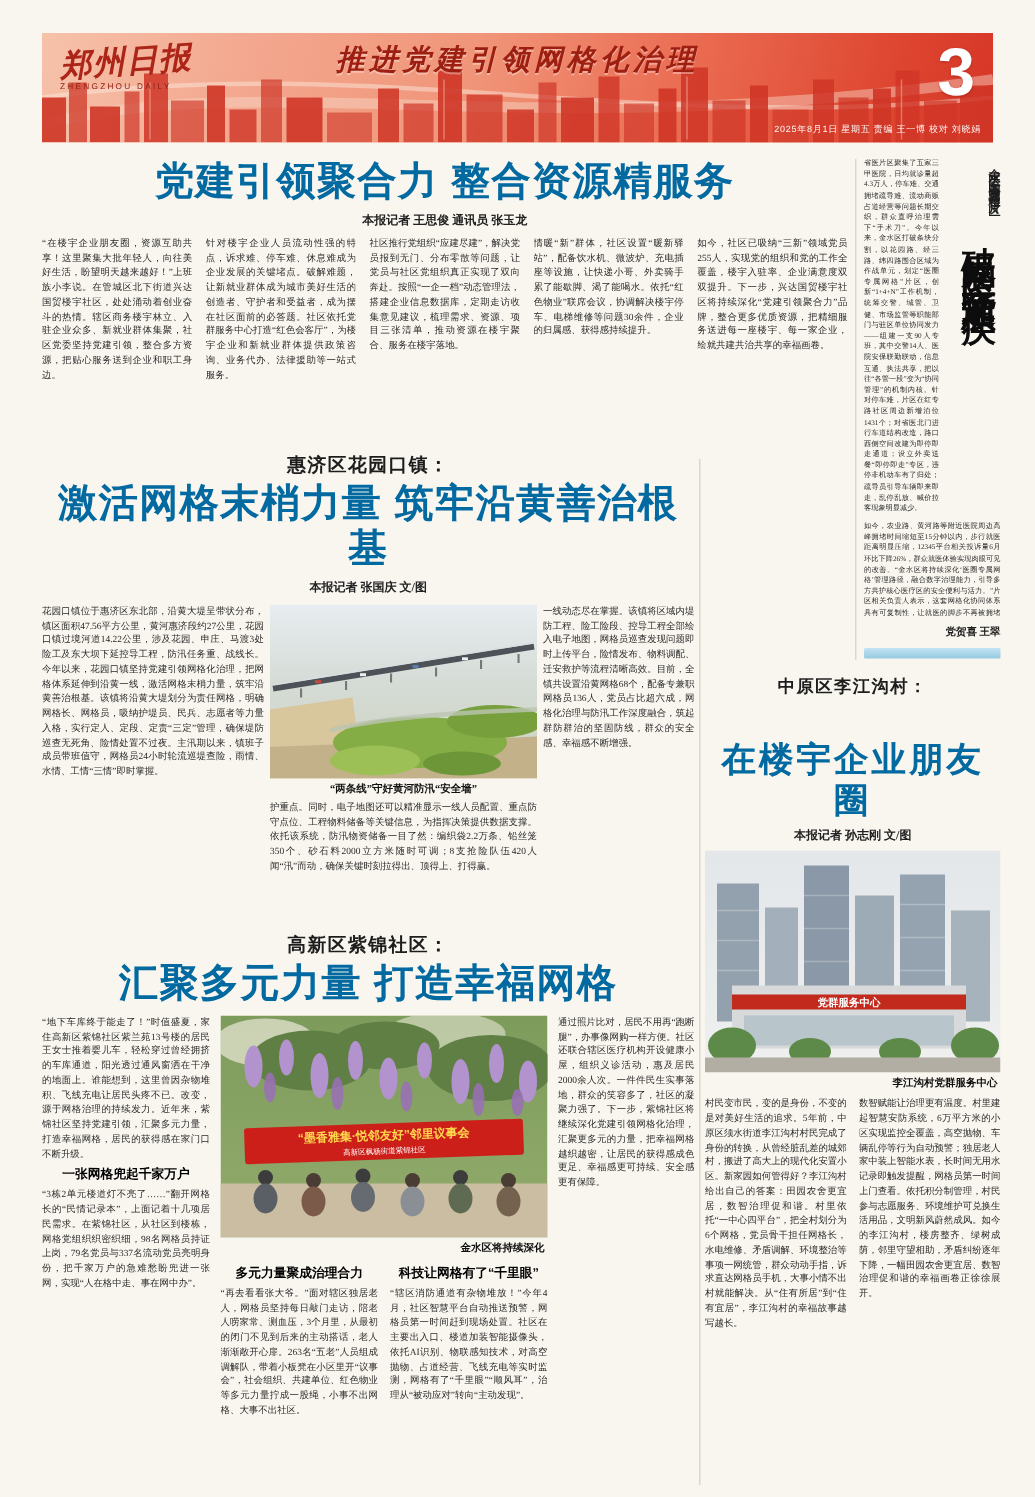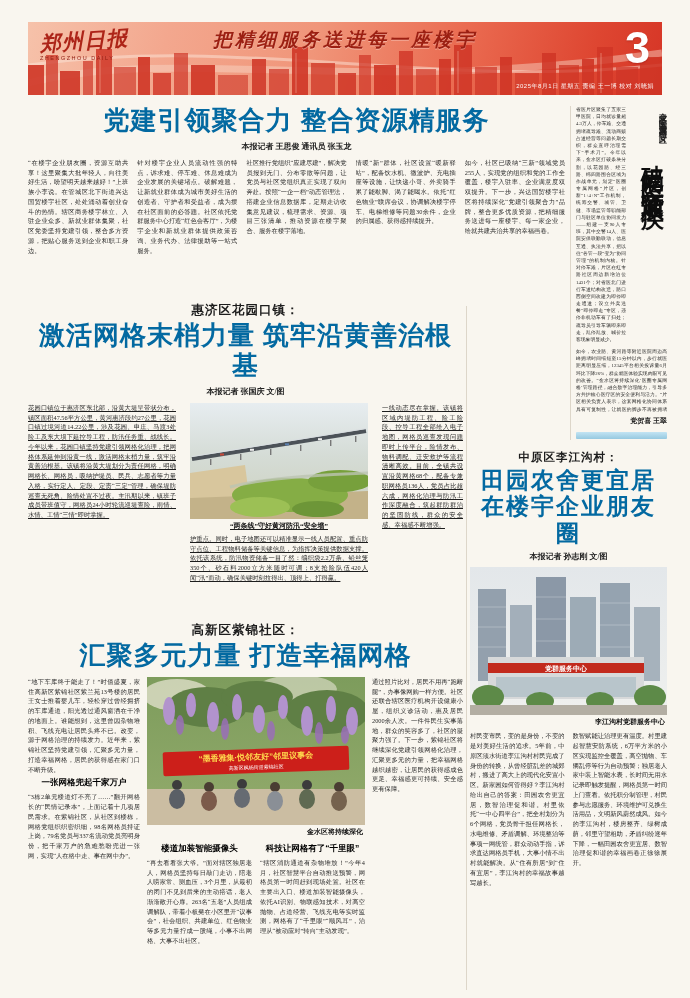--- a/index.html
+++ b/index.html
@@ -40,21 +40,21 @@
   .js-top{display:flex;height:238px;}
   .js-body{width:50px;font-size:4.8px;line-height:1.5;text-align:justify;overflow:hidden;color:#2a2a2a;}
   .js-vert{flex:1;writing-mode:vertical-rl;text-align:start;padding-left:2px;display:flex;}
   .js-kicker{font-size:8px;font-weight:bold;letter-spacing:2px;margin-bottom:4px;}
   .js-head{font-size:23px;font-weight:900;letter-spacing:6px;color:#0d0d0d;line-height:1;margin-right:3px;}
   .js-bottom{font-size:4.8px;line-height:1.5;text-align:justify;height:64px;overflow:hidden;margin-top:4px;color:#2a2a2a;}
   .js-byline{text-align:right;font-size:7px;font-weight:bold;margin-top:4px;}
   .bluebar{height:7px;margin-top:6px;background:linear-gradient(180deg,#c3e4f3,#96c9e0);border-radius:1px;}
   
   .art2{position:absolute;left:28px;top:302px;width:435px;}
-  .art2 .content{display:flex;gap:14px;margin-top:6px;height:252px;text-decoration:underline;}
+  .art2 .content{display:flex;gap:4px;margin-top:6px;height:252px;}
   .a2l{width:148px;}
   .a2m{width:178px;}
   .a2r{flex:1;}
   .a2m .caption{text-align:center;margin:2px 0 3px;}
   
   .art3{position:absolute;left:28px;top:622px;width:435px;}
   .art3 .content{display:flex;gap:7px;margin-top:6px;height:298px;}
   .a3c1{width:112px;}
   .a3mid{width:218px;}
   .a3c4{flex:1;}
@@ -114,21 +114,21 @@
         <line x2="268" x1="268" y1="18" y2="58"></line>
         <line x1="430" y1="16" x2="430" y2="58"></line>
         <line x1="573" y1="18" x2="573" y2="58"></line>
     </g>
   </svg>
   <div class="masthead">
     <span class="cn">郑州日报</span>
     <span class="en">ZHENGZHOU DAILY</span>
   </div>
   <div class="slogans">
-    <span class="slogan1">把精细服务送进每一座楼宇</span>
+    <span class="slogan1">推进党建引领网格化治理</span>
   </div>
   <div class="pagenum">3</div>
   <div class="dateline sans">2025年8月1日 星期五 责编 王一博 校对 刘晓娟</div>
 </div>
 
 <div class="art1">
   <div class="headline sans">党建引领聚合力 整合资源精服务</div>
   <div class="byline">本报记者 王思俊 通讯员 张玉龙</div>
   <div class="cols">
     <div class="bodytext">“在楼宇企业朋友圈，资源互助共享！这里聚集大批年轻人，向往美好生活，盼望明天越来越好！”上班族小李说。在管城区北下街道兴达国贸楼宇社区，处处涌动着创业奋斗的热情。辖区商务楼宇林立、入驻企业众多、新就业群体集聚，社区党委坚持党建引领，整合多方资源，把贴心服务送到企业和职工身边。</div>
@@ -260,38 +260,38 @@
             <ellipse cx="128" cy="124" rx="8" ry="10" fill="#8a8f96"></ellipse>
           <circle cx="160" cy="108" r="5" fill="#3c3c3c"></circle>
             <ellipse cx="160" cy="122" rx="8" ry="10" fill="#5f6a52"></ellipse>
           <circle cx="192" cy="110" r="5" fill="#4a3d33"></circle>
             <ellipse cx="192" cy="124" rx="8" ry="10" fill="#75624e"></ellipse>
         </g>
       </svg>
       <div class="caption">金水区将持续深化</div>
       <div class="a3subs">
         <div>
-          <div class="subhead sans">楼道加装智能摄像头</div>
+          <div class="subhead sans">多元力量聚成治理合力</div>
           <div class="bodytext">“再去看看张大爷。”面对辖区独居老人，网格员坚持每日敲门走访，陪老人唠家常、测血压，3个月里，从最初的闭门不见到后来的主动搭话，老人渐渐敞开心扉。263名“五老”人员组成调解队，带着小板凳在小区里开“议事会”，社会组织、共建单位、红色物业等多元力量拧成一股绳，小事不出网格、大事不出社区。</div>
         </div>
         <div>
           <div class="subhead sans">科技让网格有了“千里眼”</div>
           <div class="bodytext">“辖区消防通道有杂物堆放！”今年4月，社区智慧平台自动推送预警，网格员第一时间赶到现场处置。社区在主要出入口、楼道加装智能摄像头，依托AI识别、物联感知技术，对高空抛物、占道经营、飞线充电等实时监测，网格有了“千里眼”“顺风耳”，治理从“被动应对”转向“主动发现”。</div>
         </div>
       </div>
     </div>
     <div class="a3c4 bodytext">通过照片比对，居民不用再“跑断腿”，办事像网购一样方便。社区还联合辖区医疗机构开设健康小屋，组织义诊活动，惠及居民2000余人次。一件件民生实事落地，群众的笑容多了，社区的凝聚力强了。下一步，紫锦社区将继续深化党建引领网格化治理，汇聚更多元的力量，把幸福网格越织越密，让居民的获得感成色更足、幸福感更可持续、安全感更有保障。</div>
   </div>
 </div>
 
 <div class="vrule" style="left:466px;top:306px;height:684px;"></div>
 <div class="art5">
   <div class="kicker sans" style="font-size:11.5px;">中原区李江沟村：</div>
   <div class="headline sans">
-    <span>田园农舍更宜居</span><br>
+    <br>
     <span>在楼宇企业朋友圈</span>
   </div>
   <div class="byline">本报记者 孙志刚 文/图</div>
   <svg class="photo" style="margin-top:5px;" viewBox="0 0 197 148">
     <defs>
       <linearGradient id="sg" x1="0" y1="0" x2="0" y2="1">
         <stop offset="0" stop-color="#e3e7ea"></stop>
           <stop offset="1" stop-color="#eff0ee"></stop>
       </linearGradient>
     </defs>

